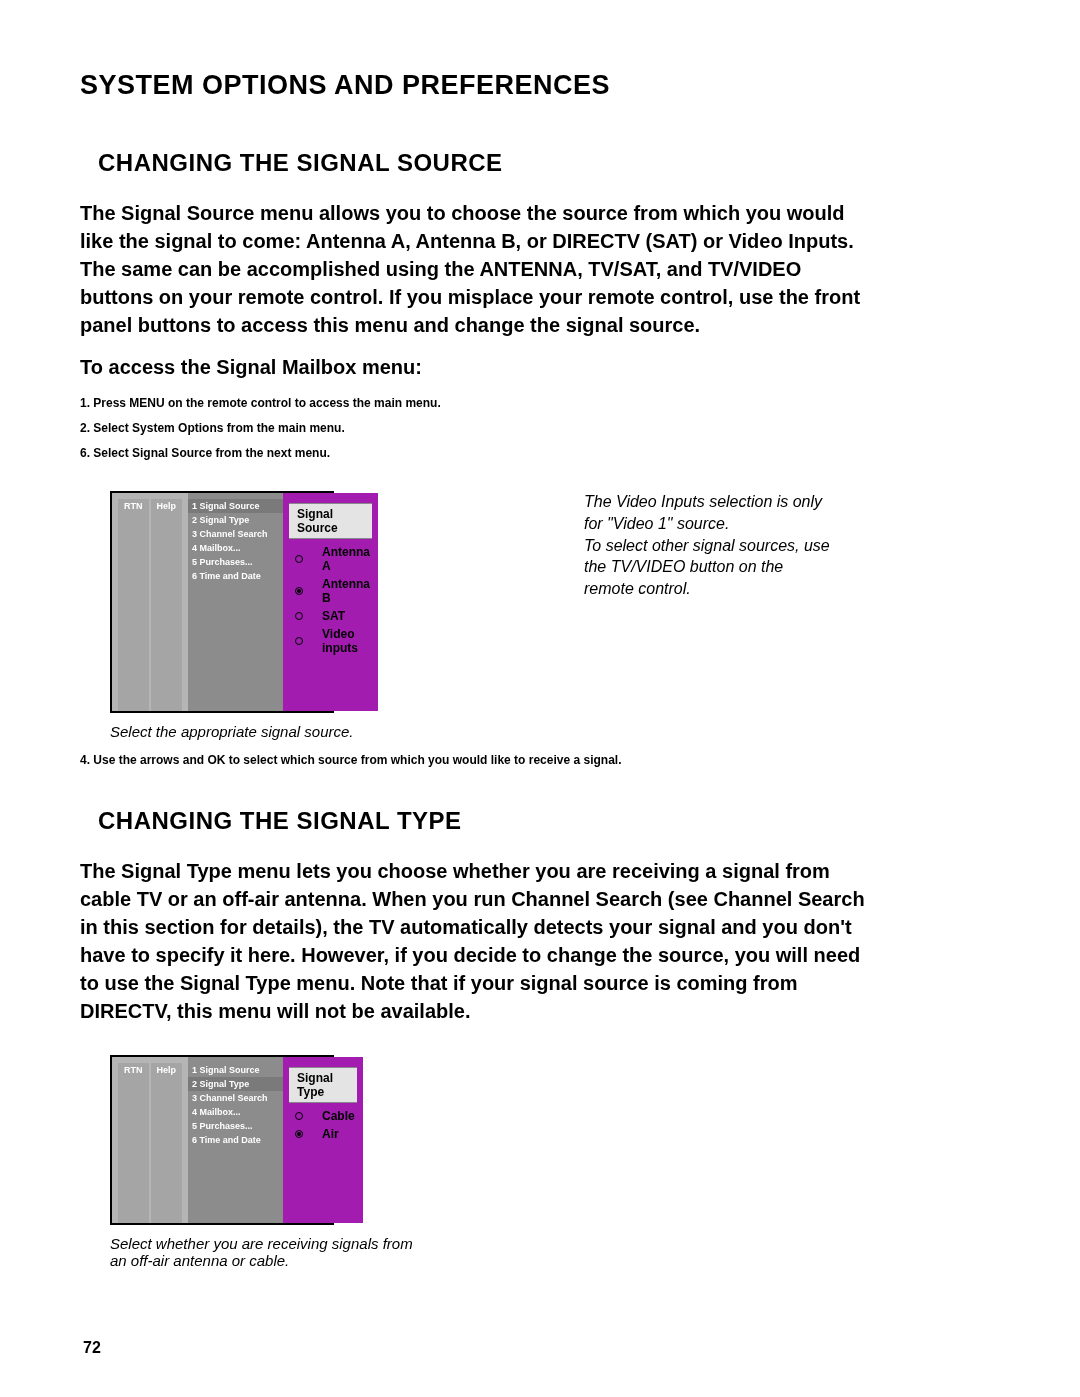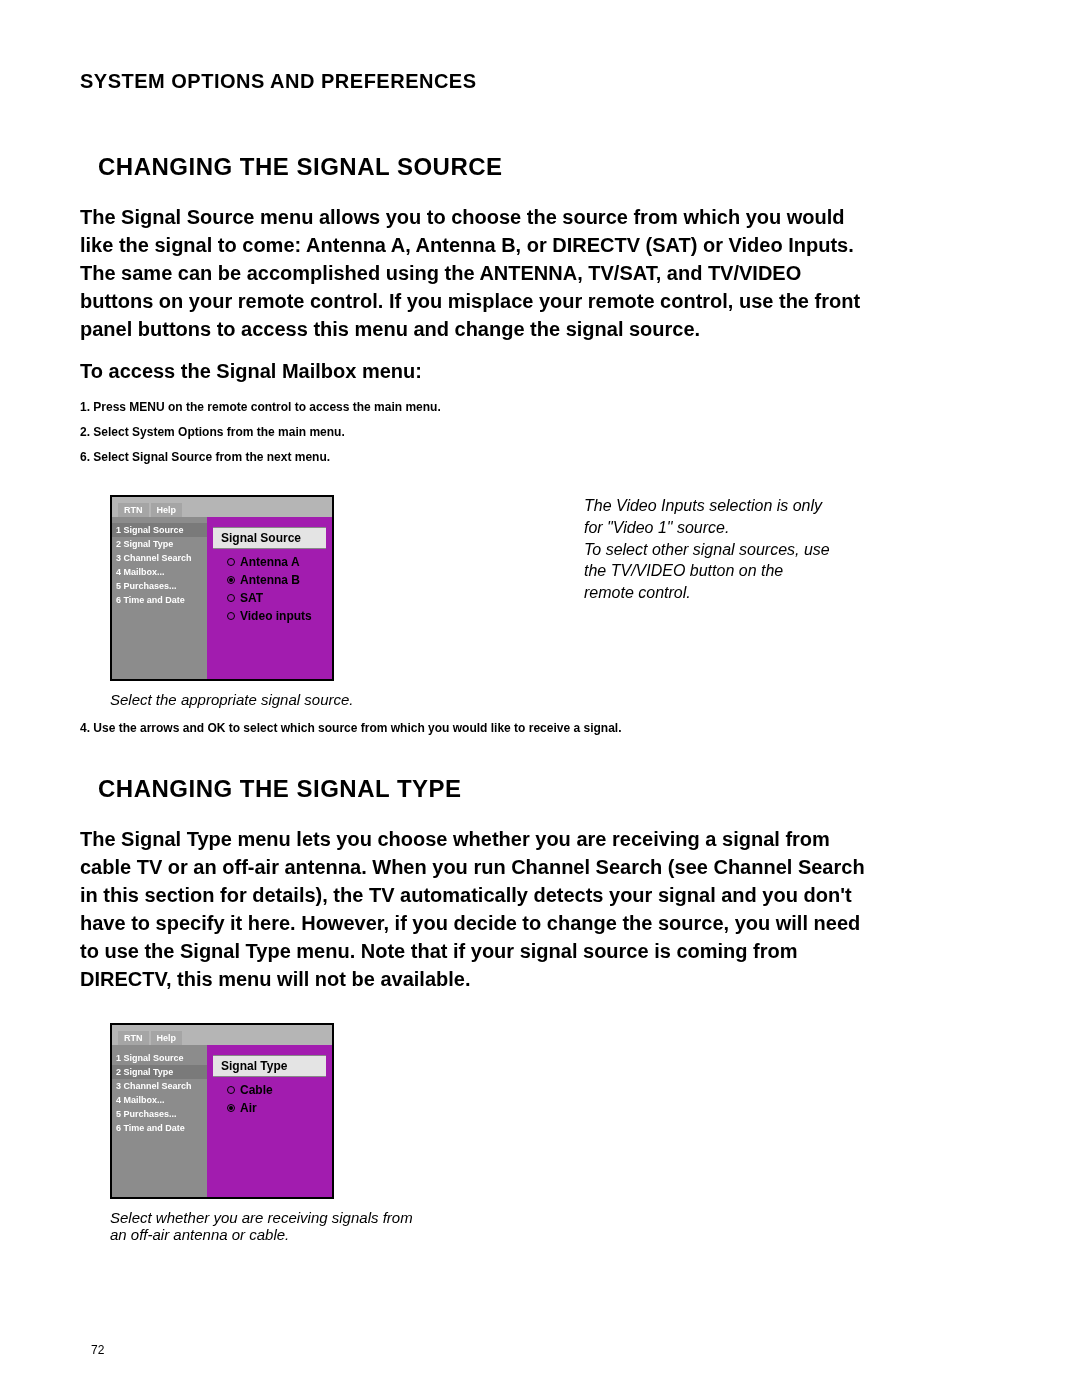--- a/index.html
+++ b/index.html
@@ -6,24 +6,24 @@
   body {
     width: 1080px;
     height: 1397px;
     background: #ffffff;
     font-family: Arial, Helvetica, sans-serif;
     color: #000;
     position: relative;
     padding: 70px 80px 40px 80px;
   }
   .page-title {
-    font-size: 20px;
+    font-size: 27px;
     font-weight: 900;
     letter-spacing: 0.5px;
-    margin-bottom: 60px;
+    margin-bottom: 48px;
   }
   .section-heading {
     font-size: 24px;
     font-weight: 900;
     letter-spacing: 0.5px;
     margin-bottom: 22px;
     margin-left: 18px;
   }
   .body-bold {
     font-size: 20px;
@@ -47,21 +47,20 @@
     display: flex;
     gap: 250px;
     margin: 30px 0 10px 30px;
     align-items: flex-start;
   }
   .menu-box {
     width: 224px;
     border: 2px solid #000;
     background: #d0d0d0;
     display: flex;
-    flex-direction: column;
   }
   .menu-tabs {
     display: flex;
     padding: 6px 6px 0 6px;
     gap: 2px;
     background: #b5b5b5;
   }
   .menu-tab {
     background: #a5a5a5;
     color: #fff;
@@ -98,23 +97,22 @@
     border-top: 1px solid #888;
     border-bottom: 1px solid #888;
     font-weight: 700;
     padding: 3px 8px;
     margin: 10px 6px 4px 6px;
   }
   .menu-main .opt {
     padding: 2px 8px 2px 12px;
     display: flex;
     align-items: center;
-    gap: 5px;
-    font-weight: 700;
-    margin-left: 8px;
+    gap: 19px;
+    font-weight: 700;
   }
   .radio-o {
     width: 8px;
     height: 8px;
     border: 1px solid #000;
     border-radius: 50%;
     display: inline-flex;
     align-items: center;
     justify-content: center;
     flex-shrink: 0;
@@ -134,23 +132,23 @@
     max-width: 250px;
   }
   .caption {
     font-size: 15px;
     font-style: italic;
     margin: 8px 0 12px 30px;
   }
   .page-num {
     position: absolute;
     bottom: 40px;
-    left: 91px;
-    font-weight: 400;
-    font-size: 12px;
+    left: 83px;
+    font-weight: 700;
+    font-size: 16px;
   }
   .section-gap { height: 30px; }
 </style>
 </head>
 <body>
 
 <h1 class="page-title">SYSTEM OPTIONS AND PREFERENCES</h1>
 
 <h2 class="section-heading">CHANGING THE SIGNAL SOURCE</h2>
 <p class="body-bold">The Signal Source menu allows you to choose the source from which you would like the signal to come: Antenna A, Antenna B, or DIRECTV (SAT) or Video Inputs. The same can be accomplished using the ANTENNA, TV/SAT, and TV/VIDEO buttons on your remote control. If you misplace your remote control, use the front panel buttons to access this menu and change the signal source.</p>

